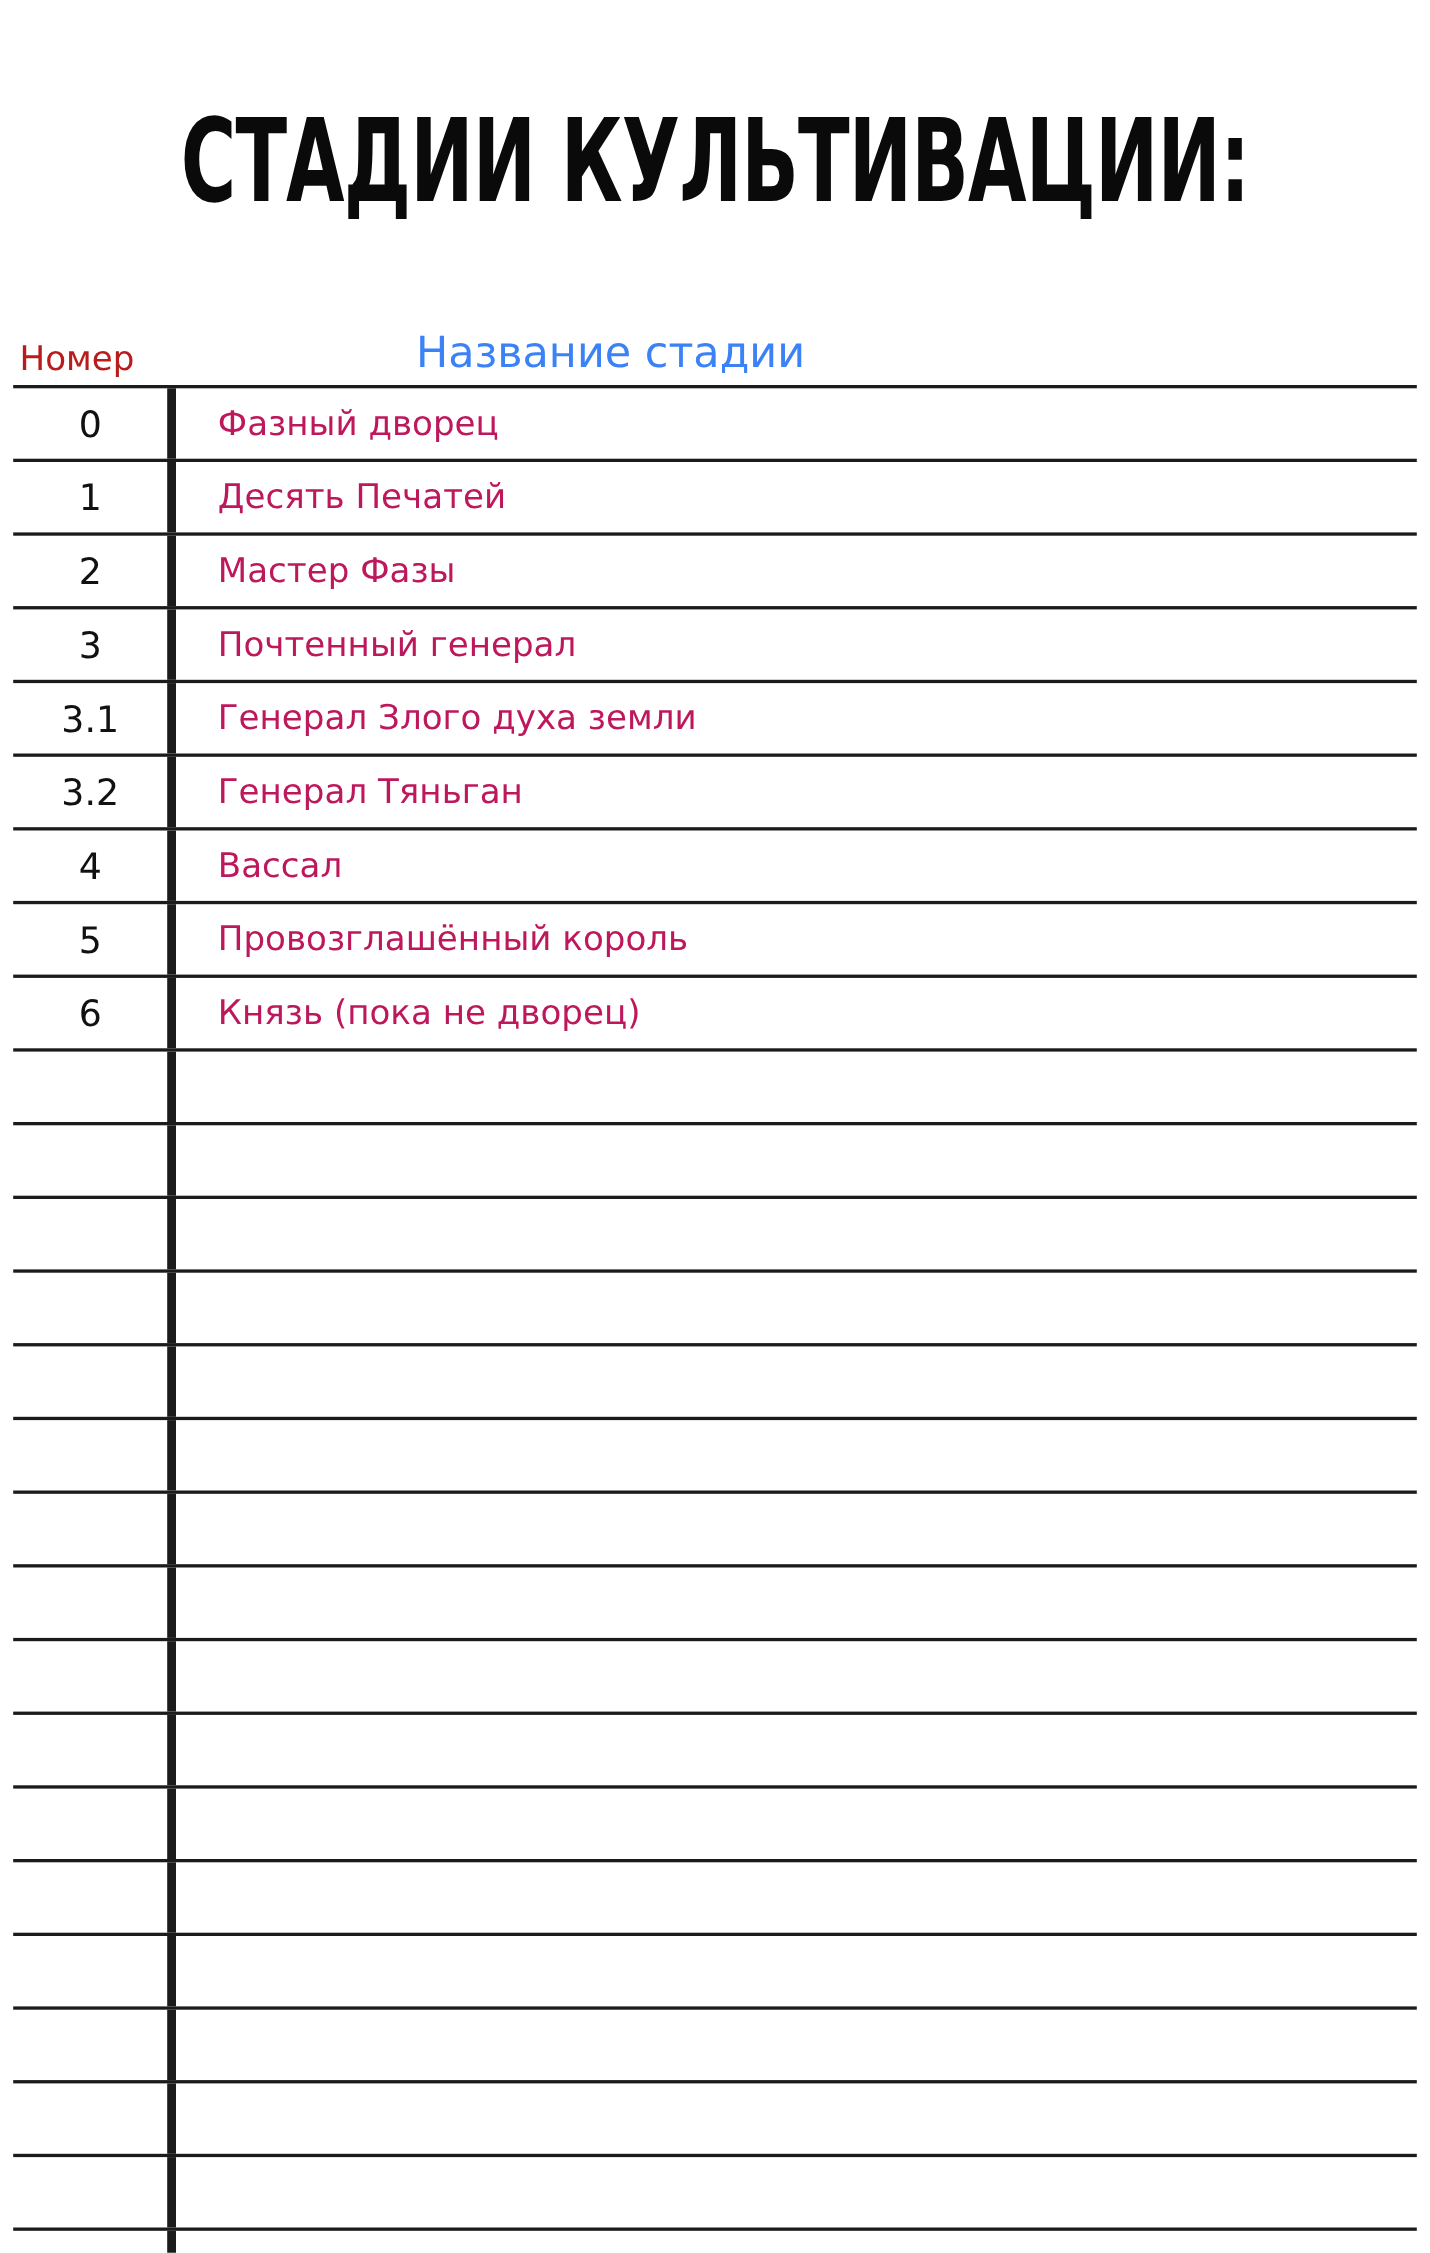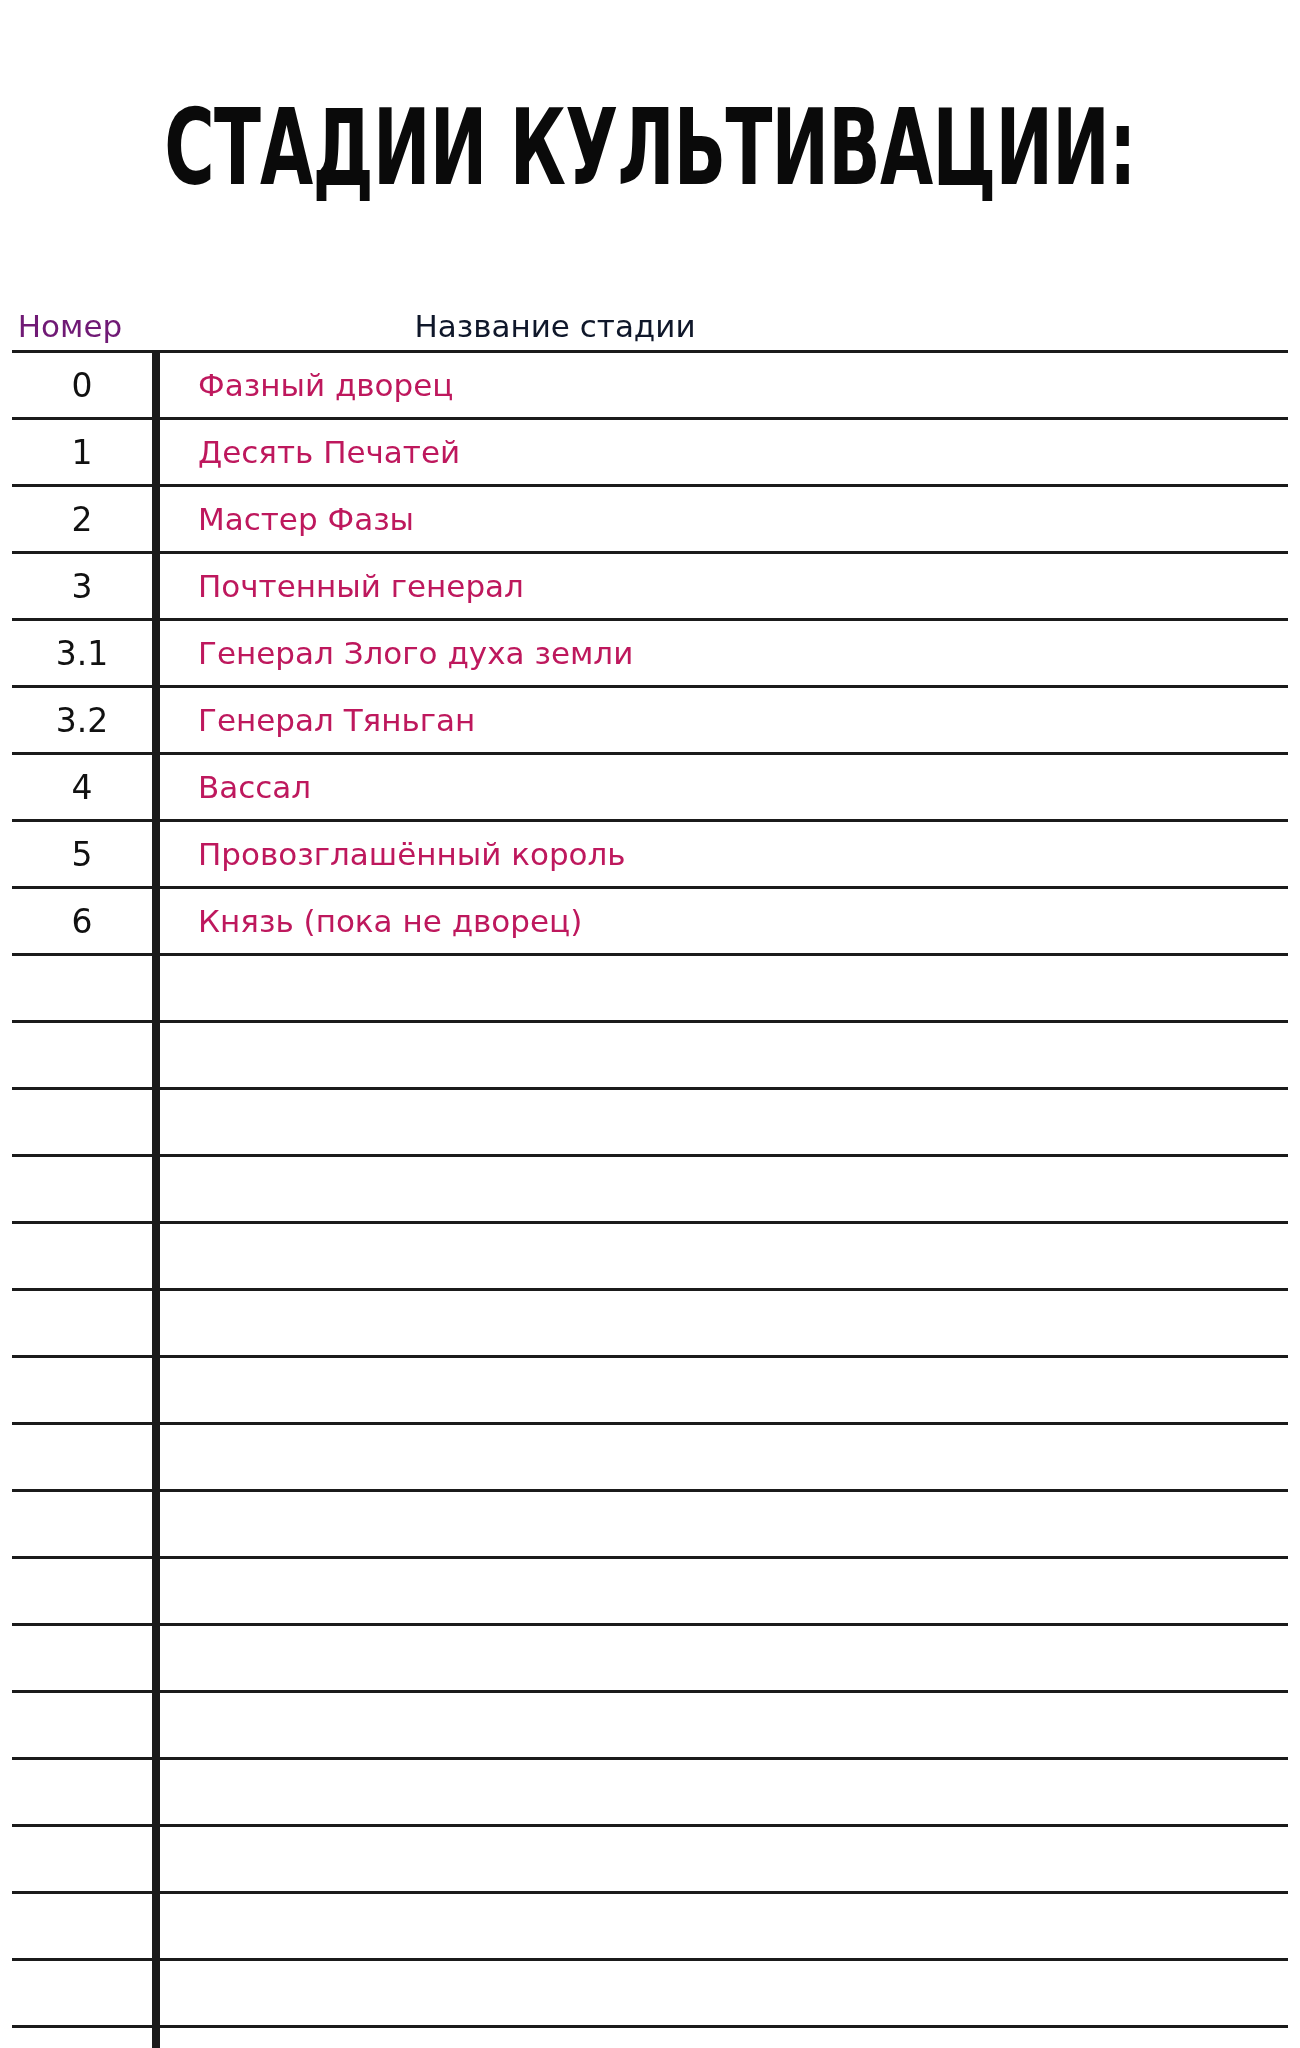--- a/index.html
+++ b/index.html
@@ -54,27 +54,27 @@
     display: flex;
     align-items: flex-end;
     height: 52px;
     padding-bottom: 6px;
   }
   .head-num {
     width: 140px;
     flex: 0 0 140px;
     text-align: center;
     font-size: 31px;
-    color: #701a75;
+    color: #b91c1c;
   }
   .head-name {
     flex: 1 1 auto;
     text-align: center;
-    font-size: 31px;
-    color: #0f172a;
+    font-size: 39px;
+    color: #3b82f6;
     padding-right: 330px;
   }
 
   .grid {
     position: relative;
   }
 
   .row {
     display: flex;
     height: 67px;

